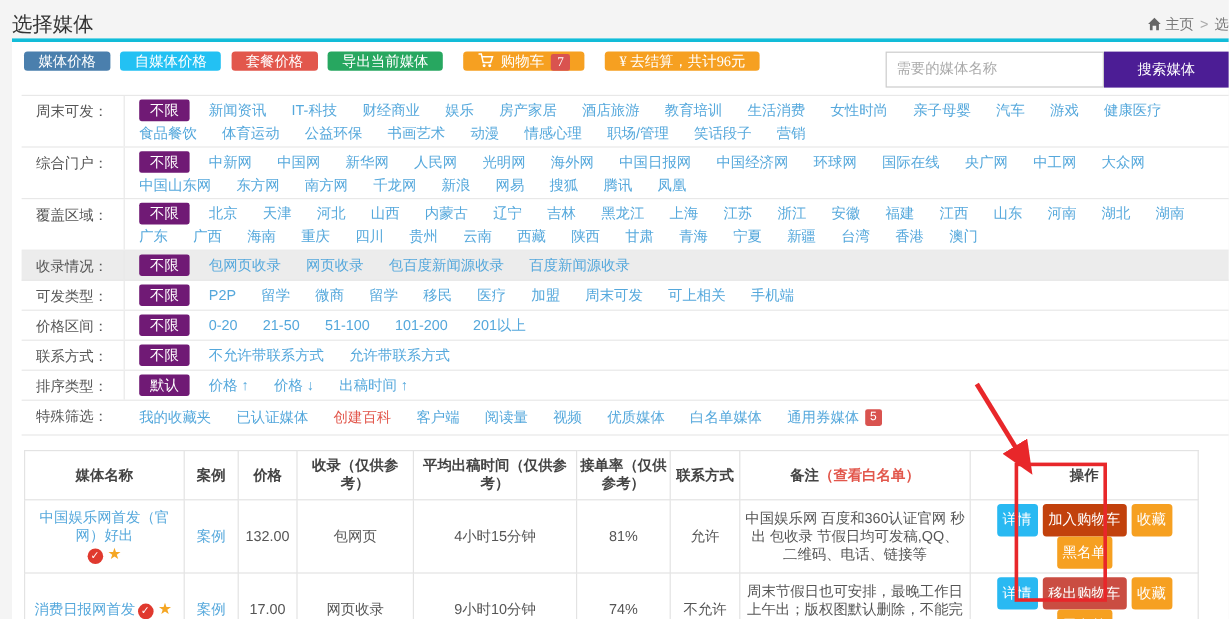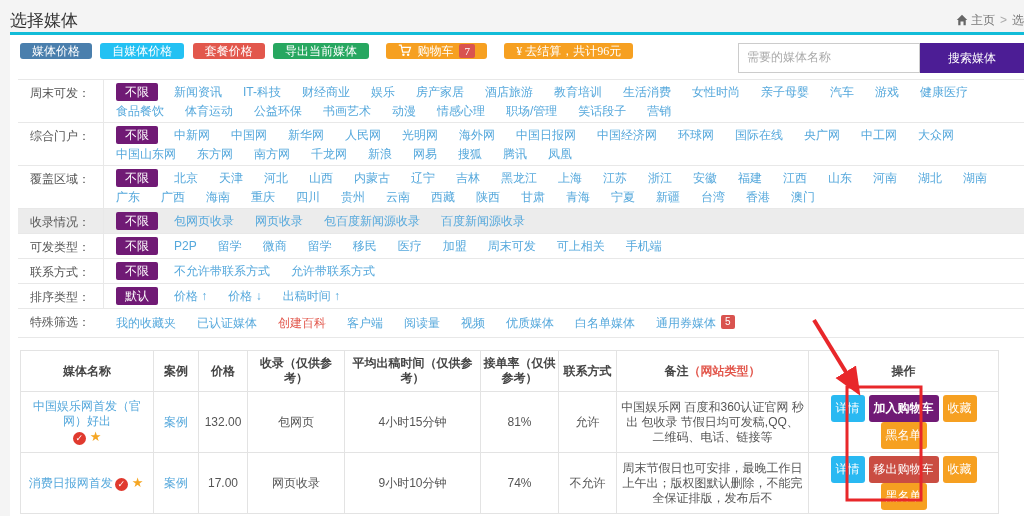--- a/index.html
+++ b/index.html
@@ -62,21 +62,21 @@
   .th-red { color:#e2574c; font-weight:bold; }
   .name-link { color:#55a8dc; cursor:pointer;margin-top:36px; }
   .case-link { color:#55a8dc; cursor:pointer; }
   .v-ic { display:inline-block; width:13px; height:13px; background:#e0392e; color:#fff; border-radius:50%;
           font-size:9px; line-height:13px; margin:0 2px; text-align:center; }
   .star-ic { color:#f5a623; font-size:13px; margin:0 2px; }
   .remark { padding:3px 6px; }
   .op-btn { display:inline-block; border:none; border-radius:3px; color:#fff; padding:5px 5px; margin:0 2px;
             font-size:12px; cursor:pointer; font-family:"Liberation Sans",sans-serif; }
   .op-detail { background:#29b9f2; }
-  .op-add    { background:#701a75;font-weight:bold; }
+  .op-add    { background:#c2410c; }
   .op-remove { background:#ca4d42; }
   .op-fav    { background:#f6a021; }
   .op-black  { background:#f6a021; }
   
   .anno { position:absolute; left:0; top:0; width:1024px; height:516px; z-index:40; pointer-events:none; }
 </style>
 </head>
 <body>
 
 <div class="topbar">
@@ -119,20 +119,24 @@
         <div class="f-label">覆盖区域：</div>
         <div class="f-opts"><span class="chip">不限</span><a class="f-opt">北京</a><a class="f-opt">天津</a><a class="f-opt">河北</a><a class="f-opt">山西</a><a class="f-opt">内蒙古</a><a class="f-opt">辽宁</a><a class="f-opt">吉林</a><a class="f-opt">黑龙江</a><a class="f-opt">上海</a><a class="f-opt">江苏</a><a class="f-opt">浙江</a><a class="f-opt">安徽</a><a class="f-opt">福建</a><a class="f-opt">江西</a><a class="f-opt">山东</a><a class="f-opt">河南</a><a class="f-opt">湖北</a><a class="f-opt">湖南</a><a class="f-opt">广东</a><a class="f-opt">广西</a><a class="f-opt">海南</a><a class="f-opt">重庆</a><a class="f-opt">四川</a><a class="f-opt">贵州</a><a class="f-opt">云南</a><a class="f-opt">西藏</a><a class="f-opt">陕西</a><a class="f-opt">甘肃</a><a class="f-opt">青海</a><a class="f-opt">宁夏</a><a class="f-opt">新疆</a><a class="f-opt">台湾</a><a class="f-opt">香港</a><a class="f-opt">澳门</a></div>
       </div>
       <div class="filter-row shaded">
         <div class="f-label">收录情况：</div>
         <div class="f-opts"><span class="chip">不限</span><a class="f-opt">包网页收录</a><a class="f-opt">网页收录</a><a class="f-opt">包百度新闻源收录</a><a class="f-opt">百度新闻源收录</a></div>
       </div>
       <div class="filter-row">
         <div class="f-label">可发类型：</div>
         <div class="f-opts"><span class="chip">不限</span><a class="f-opt">P2P</a><a class="f-opt">留学</a><a class="f-opt">微商</a><a class="f-opt">留学</a><a class="f-opt">移民</a><a class="f-opt">医疗</a><a class="f-opt">加盟</a><a class="f-opt">周末可发</a><a class="f-opt">可上相关</a><a class="f-opt">手机端</a></div>
+      </div>
+      <div class="filter-row">
+        <div class="f-label">价格区间：</div>
+        <div class="f-opts"><span class="chip">不限</span><a class="f-opt">0-20</a><a class="f-opt">21-50</a><a class="f-opt">51-100</a><a class="f-opt">101-200</a><a class="f-opt">201以上</a></div>
       </div>
       <div class="filter-row">
         <div class="f-label">联系方式：</div>
         <div class="f-opts"><span class="chip">不限</span><a class="f-opt">不允许带联系方式</a><a class="f-opt">允许带联系方式</a></div>
       </div>
       <div class="filter-row">
         <div class="f-label">排序类型：</div>
         <div class="f-opts"><span class="chip">默认</span><a class="f-opt">价格 ↑</a><a class="f-opt">价格 ↓</a><a class="f-opt">出稿时间 ↑</a></div>
       </div>
       <div class="filter-row special-row">
@@ -155,21 +159,21 @@
     </colgroup>
     <thead>
       <tr>
         <th>媒体名称</th>
         <th>案例</th>
         <th>价格</th>
         <th>收录（仅供参考）</th>
         <th>平均出稿时间（仅供参考）</th>
         <th>接单率（仅供参考）</th>
         <th>联系方式</th>
-        <th><span>备注</span><span class="th-red">（网站类型）</span></th>
+        <th><span>备注</span><span class="th-red">（查看白名单）</span></th>
         <th>操作</th>
       </tr>
     </thead>
     <tbody id="media-tbody">
         <tr>
           <td><span class="name-link">中国娱乐网首发（官网）好出</span><div><span class="v-ic">✓</span><span class="star-ic">★</span></div></td>
           <td><a class="case-link">案例</a></td>
           <td>132.00</td>
           <td>包网页</td>
           <td>4小时15分钟</td>

